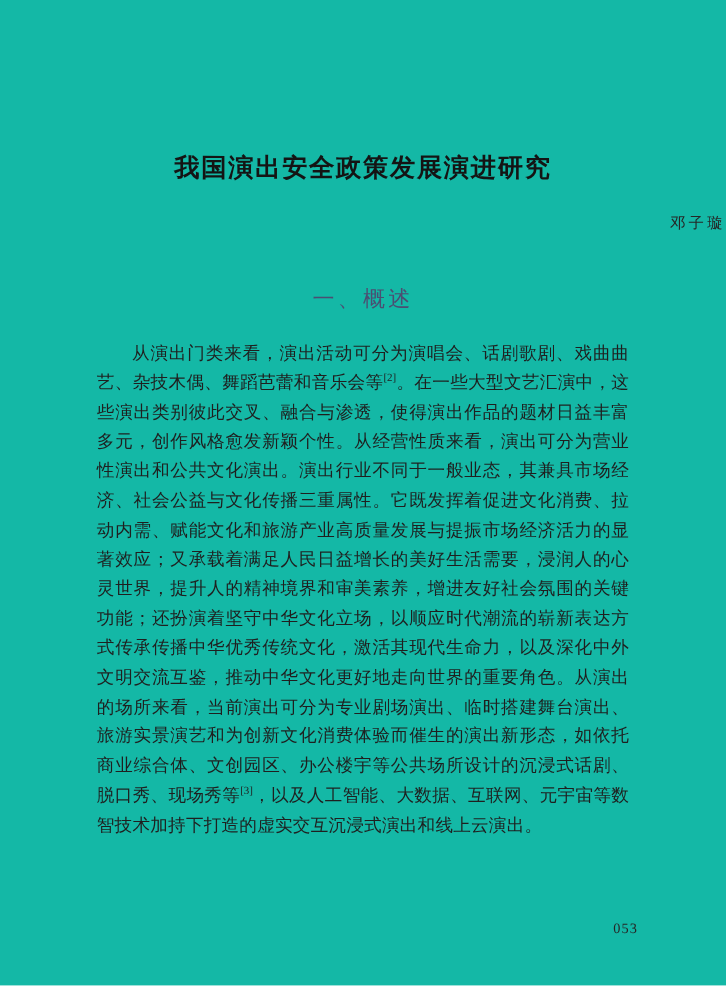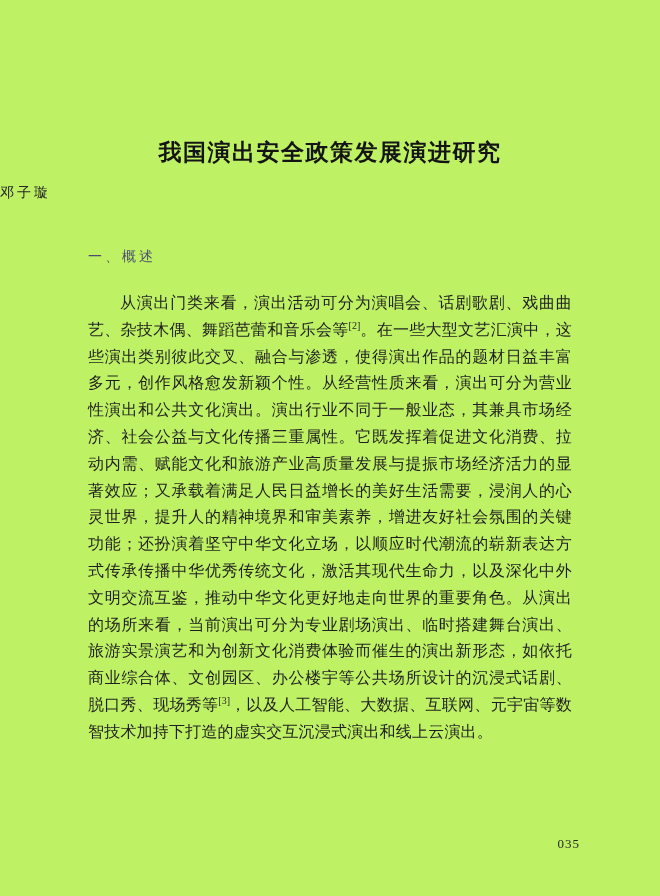--- a/index.html
+++ b/index.html
@@ -18,31 +18,32 @@
   .doc-title {
     margin: 138px 40px 0;
     text-align: center;
     font-size: 23px;
     font-weight: bold;
     color: #141414;
     letter-spacing: 1.5px;
     line-height: 30px;
   }
   .doc-author {
-    margin-top: 16px;
-    text-align: left;
+    margin-top: 26px;
+    text-align: right;
     font-size: 14px;
     color: #262626;
     letter-spacing: 3px;
   }
   .section-heading {
     margin: 46px 88px 0;
-    font-size: 14px;
+    font-size: 20px;
     font-weight: 500;
     letter-spacing: 3px;
+    text-align: center;
   }
   .doc-body {
     margin: 24px 88px 0;
     font-size: 16px;
     line-height: 26.8px;
     text-align: justify;
     color: #1f1f1f;
     letter-spacing: 0.2px;
   }
   .doc-body p {
@@ -60,21 +61,21 @@
     top: 836px;
     right: 80px;
     font-size: 13px;
     color: #262626;
     letter-spacing: 1px;
   }
 </style>
 </head>
 <body>
 
-<div class="page" style="background: #bef264;">
+<div class="page" style="background: #14b8a6;">
   <h1 class="doc-title" style="color: rgb(20, 20, 20);">我国演出安全政策发展演进研究</h1>
   <div class="doc-author">邓子璇</div>
   <h2 class="section-heading" style="color: rgb(75, 78, 114);">一、概述</h2>
   <div class="doc-body" style="color: rgb(31, 31, 31);">
       <p>从演出门类来看，演出活动可分为演唱会、话剧歌剧、戏曲曲艺、杂技木偶、舞蹈芭蕾和音乐会等<sup>[2]</sup>。在一些大型文艺汇演中，这些演出类别彼此交叉、融合与渗透，使得演出作品的题材日益丰富多元，创作风格愈发新颖个性。从经营性质来看，演出可分为营业性演出和公共文化演出。演出行业不同于一般业态，其兼具市场经济、社会公益与文化传播三重属性。它既发挥着促进文化消费、拉动内需、赋能文化和旅游产业高质量发展与提振市场经济活力的显著效应；又承载着满足人民日益增长的美好生活需要，浸润人的心灵世界，提升人的精神境界和审美素养，增进友好社会氛围的关键功能；还扮演着坚守中华文化立场，以顺应时代潮流的崭新表达方式传承传播中华优秀传统文化，激活其现代生命力，以及深化中外文明交流互鉴，推动中华文化更好地走向世界的重要角色。从演出的场所来看，当前演出可分为专业剧场演出、临时搭建舞台演出、旅游实景演艺和为创新文化消费体验而催生的演出新形态，如依托商业综合体、文创园区、办公楼宇等公共场所设计的沉浸式话剧、脱口秀、现场秀等<sup>[3]</sup>，以及人工智能、大数据、互联网、元宇宙等数智技术加持下打造的虚实交互沉浸式演出和线上云演出。</p>
     </div>
-  <div class="page-number">035</div>
+  <div class="page-number">053</div>
 </div>
 
 </body></html>

